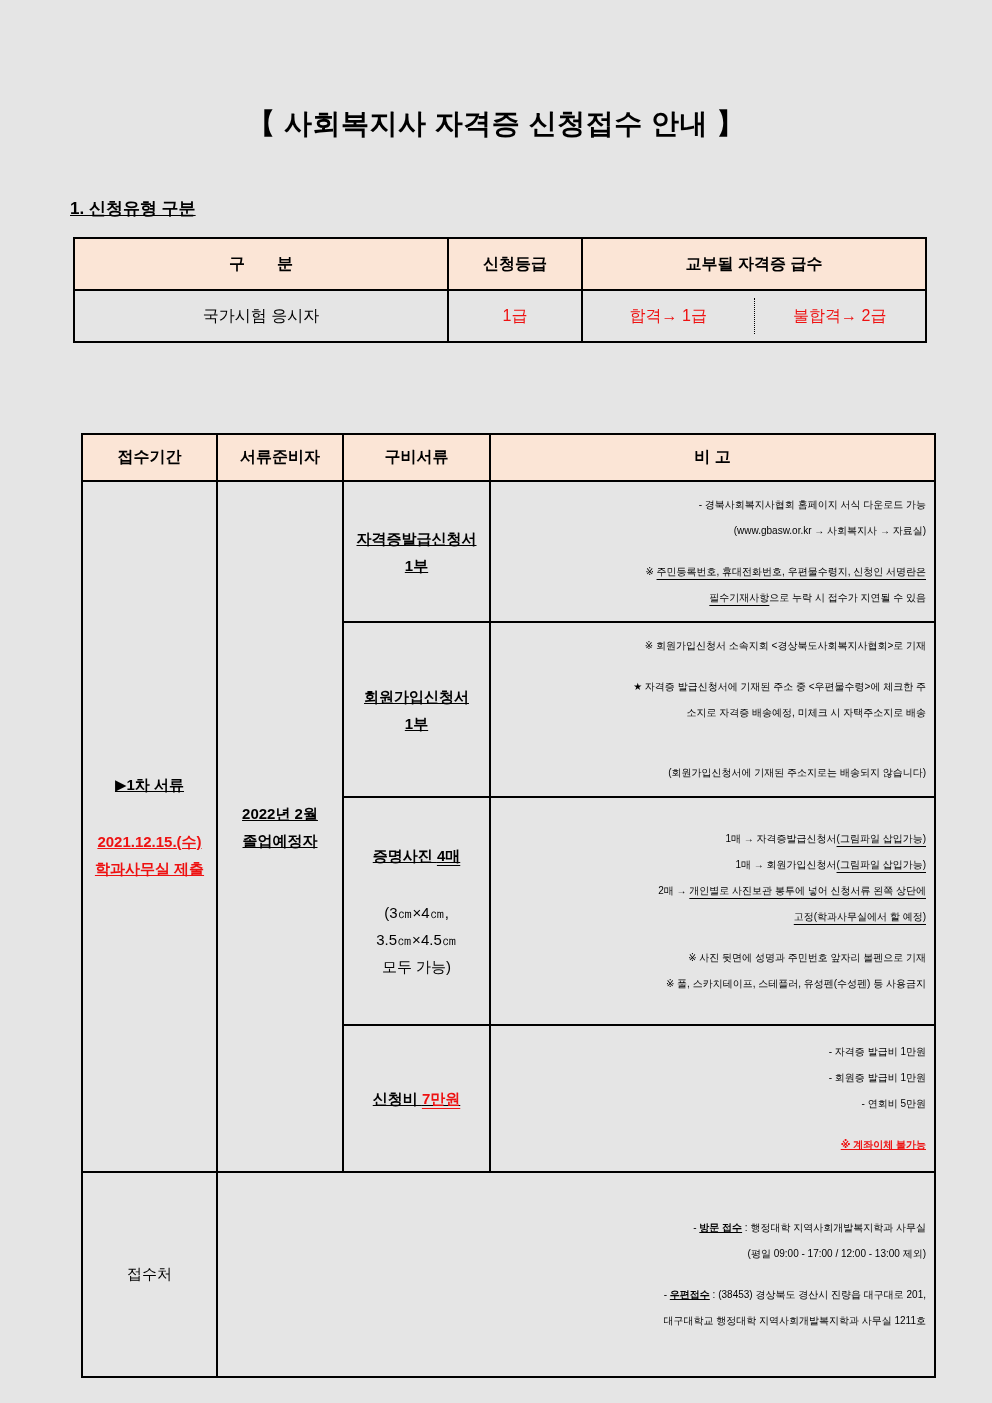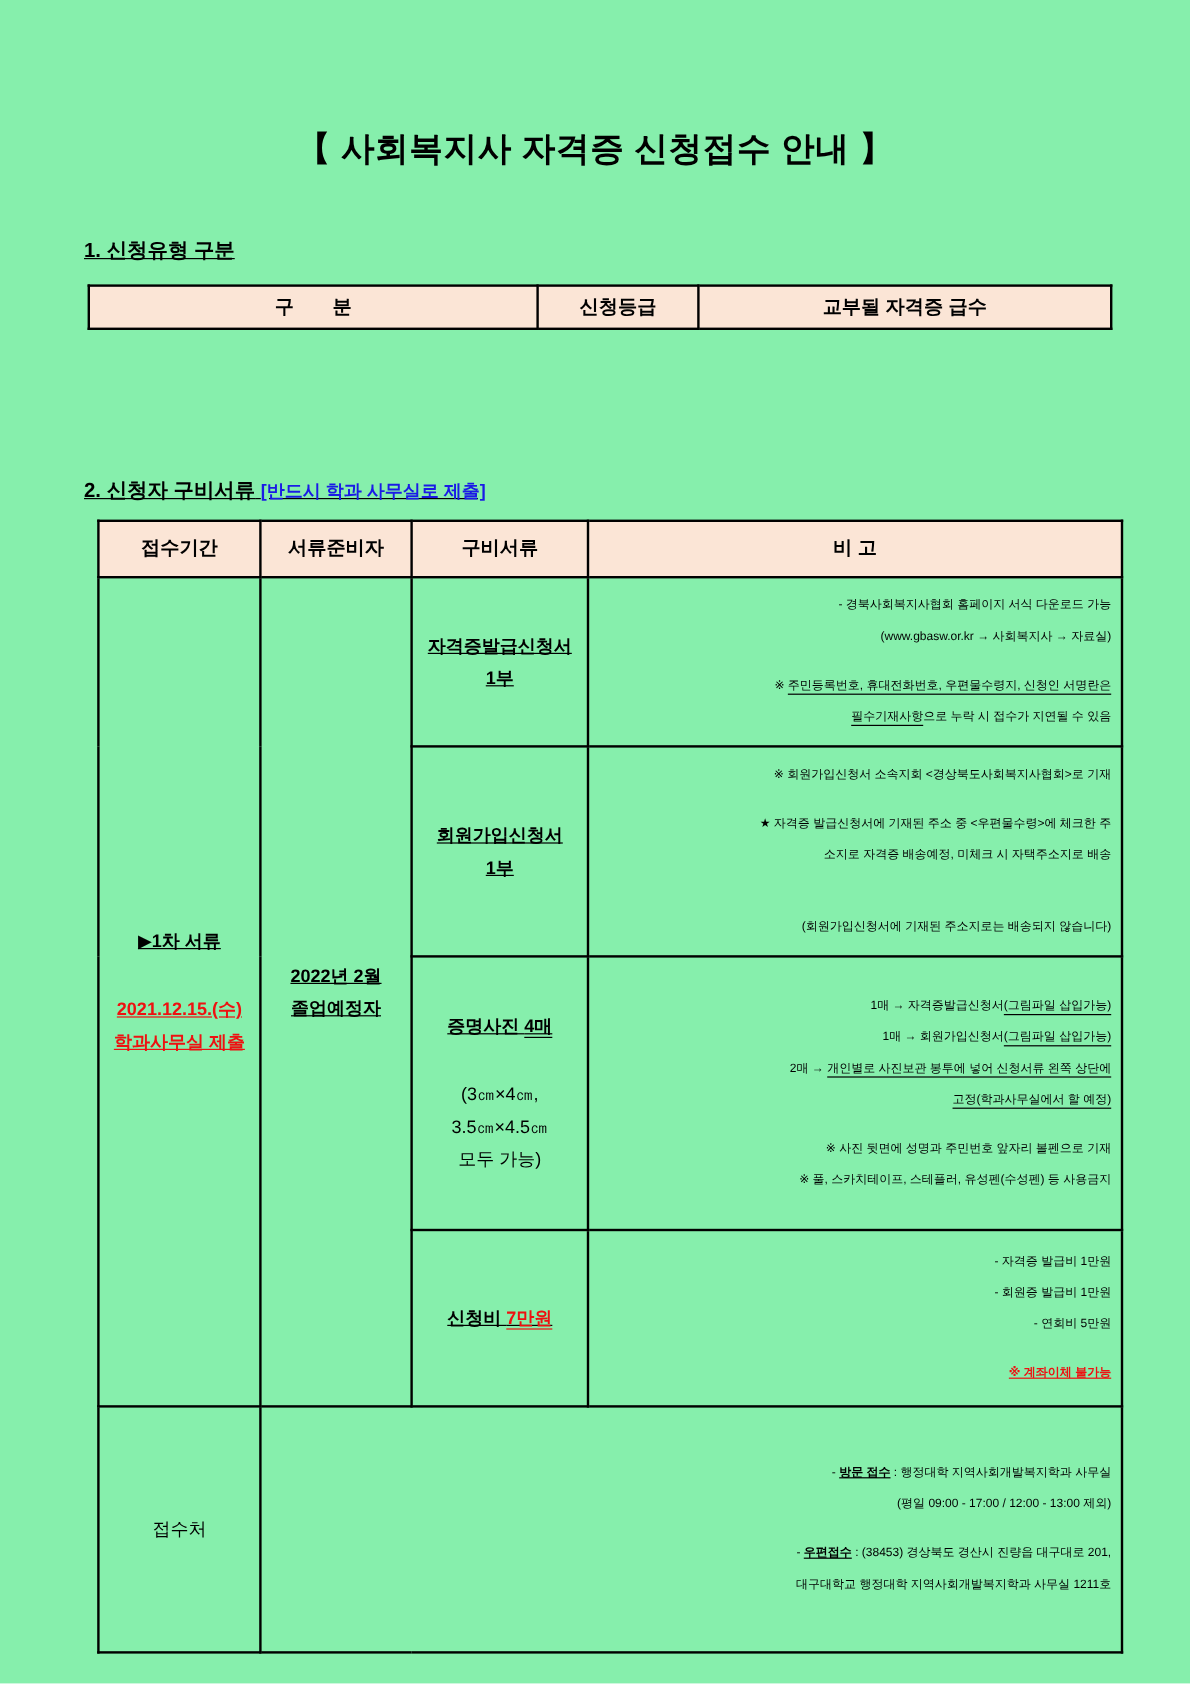--- a/index.html
+++ b/index.html
@@ -9,21 +9,21 @@
     --border_color: #000000;
   }
   * { box-sizing: border-box; margin: 0; padding: 0; }
   html, body { background: #ffffff; }
   body { font-family: "Liberation Sans", "DejaVu Sans", sans-serif; color: #000; }
   .page {
     position: relative;
     width: 992px;
     height: 1403px;
     margin: 0 auto;
-    background: #86efac;
+    background: #e5e5e5;
     overflow: hidden;
   }
   .title {
     position: absolute;
     top: 105px; left: 0;
     width: 100%;
     text-align: center;
     font-size: 28px;
     font-weight: 700;
     letter-spacing: 0.5px;
@@ -37,21 +37,21 @@
   }
   .heading.s1 { top: 197px; }
   .heading.s2 { top: 397px; }
   .heading .note { color: var(--blue); font-size: 15px; font-weight: 700; }
 
   table { border-collapse: collapse; table-layout: fixed; }
   td, th { border: 2px solid var(--border_color); vertical-align: middle; }
 
   
   .t1 { position: absolute; left: 73px; top: 237px; width: 852px; }
-  .t1 tr { height: 36px; }
+  .t1 tr { height: 52px; }
   .t1 th {
     background: var(--header_bg);
     font-size: 16px; font-weight: 700; text-align: center;
   }
   .t1 td { font-size: 16px; text-align: center; }
   .t1 td.split-cell { padding: 0; }
   .split { display: flex; height: 36px; align-items: stretch; }
   .split span { flex: 1; display: flex; align-items: center; justify-content: center; }
   .split span + span { border-left: 1px dotted #000; }
 
@@ -105,27 +105,33 @@
       <col style="width:374px">
         <col style="width:134px">
         <col style="width:344px">
     </colgroup>
     <tbody>
         <tr>
       <th>구　　분</th>
       <th>신청등급</th>
       <th>교부될 자격증 급수</th>
     </tr>
+    <tr>
+      <td>국가시험 응시자</td>
+      <td class="red">1급</td>
+      <td class="split-cell">
+        <div class="split">
+          <span class="red">합격→ 1급</span>
+          <span class="red">불합격→ 2급</span>
+        </div>
+      </td>
+    </tr>
   </tbody>
     </table>
 
-  <div class="heading s2">
-    <span>2. 신청자 구비서류</span>
-    <span class="note">[반드시 학과 사무실로 제출]</span>
-  </div>
 
   <table class="t2">
     <colgroup>
       <col style="width:135px">
         <col style="width:126px">
         <col style="width:147px">
         <col style="width:445px">
     </colgroup>
 
     <tbody>

